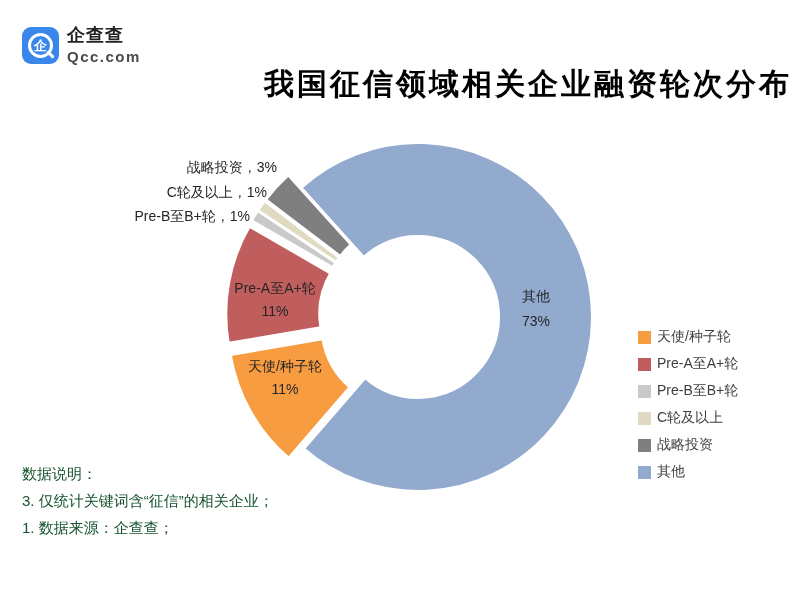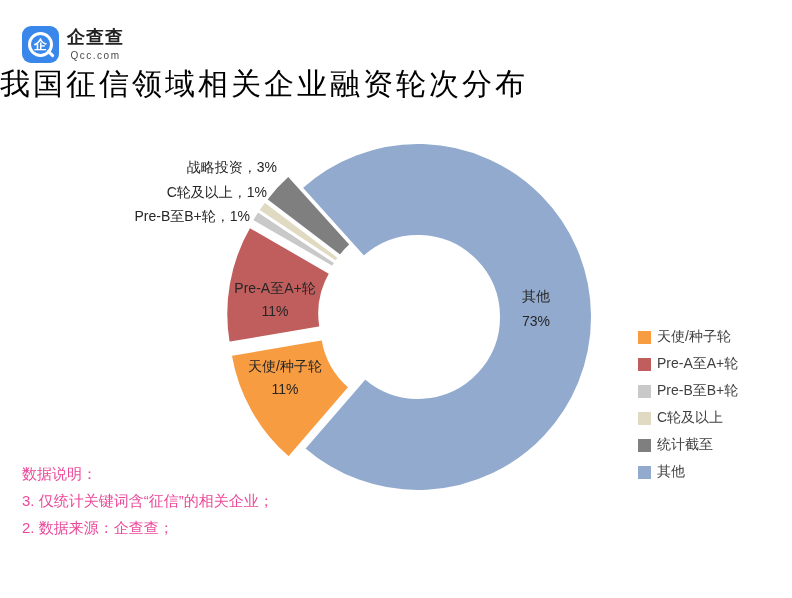--- a/index.html
+++ b/index.html
@@ -20,38 +20,38 @@
   }
   .logo-ring::after {
     content:""; position:absolute; width:3px; height:9px; background:#ffffff;
     right:-2px; bottom:-4px; transform:rotate(-45deg); border-radius:2px;
   }
   .logo-glyph {
     position:absolute; left:0; top:0; width:37px; height:37px;
     display:flex; align-items:center; justify-content:center;
     color:#ffffff; font-size:13px; font-weight:700;
   }
-  .logo-text { display:flex; flex-direction:column; line-height:1.1;text-align:center; }
+  .logo-text { display:flex; flex-direction:column; line-height:1.1; }
   .brand { font-size:18px; font-weight:700; color:#222222; letter-spacing:1px; }
-  .domain { font-size:10px; font-weight:400; color:#4a4a4a; letter-spacing:1.5px; margin-top:3px; }
+  .domain { font-size:15px; font-weight:700; color:#4a4a4a; letter-spacing:1.5px; margin-top:3px; }
   
   .title {
-    position:absolute; top:64px; left:0; width:100%; text-align:left;
-    font-size:30px; font-weight:400; color:#000000; letter-spacing:3px;
+    position:absolute; top:64px; left:0; width:100%; text-align:right;
+    font-size:30px; font-weight:700; color:#000000; letter-spacing:3px;
   }
   
   #chart-svg { position:absolute; left:0; top:0; }
   #chart-svg text { font-family:"Liberation Sans","DejaVu Sans",sans-serif; }
   
   .legend { position:absolute; left:638px; top:328px; display:flex; flex-direction:column; gap:9px; }
   .legend-item { display:flex; align-items:center; gap:6px; }
   .legend-swatch { width:13px; height:13px; flex:0 0 auto; }
   .legend-label { font-size:14px; color:#404040; white-space:nowrap; }
   
-  .notes { position:absolute; left:22px; top:460px; font-size:15px; color:#ec4899; line-height:27px; }
+  .notes { position:absolute; left:22px; top:460px; font-size:15px; color:#14532d; line-height:27px; }
   .notes div { white-space:nowrap; }
 </style>
 </head>
 <body>
 
 <div class="page">
 
   <div class="logo">
     <div class="logo-icon">
       <span class="logo-ring"></span>
@@ -95,27 +95,27 @@
       <div class="legend-item">
         <span class="legend-swatch" style="background: rgb(201, 201, 201);"></span>
         <span class="legend-label">Pre-B至B+轮</span>
       </div>
       <div class="legend-item">
         <span class="legend-swatch" style="background: rgb(223, 218, 193);"></span>
         <span class="legend-label">C轮及以上</span>
       </div>
       <div class="legend-item">
         <span class="legend-swatch" style="background: rgb(127, 127, 127);"></span>
-        <span class="legend-label">统计截至</span>
+        <span class="legend-label">战略投资</span>
       </div>
       <div class="legend-item">
         <span class="legend-swatch" style="background: rgb(145, 170, 206);"></span>
         <span class="legend-label">其他</span>
       </div>
     </div>
 
   <div class="notes">
     <div>数据说明：</div>
     <div>3. 仅统计关键词含“征信”的相关企业；</div>
-    <div>2. 数据来源：企查查；</div>
+    <div>1. 数据来源：企查查；</div>
   </div>
 
 </div>
 
 </body></html>

